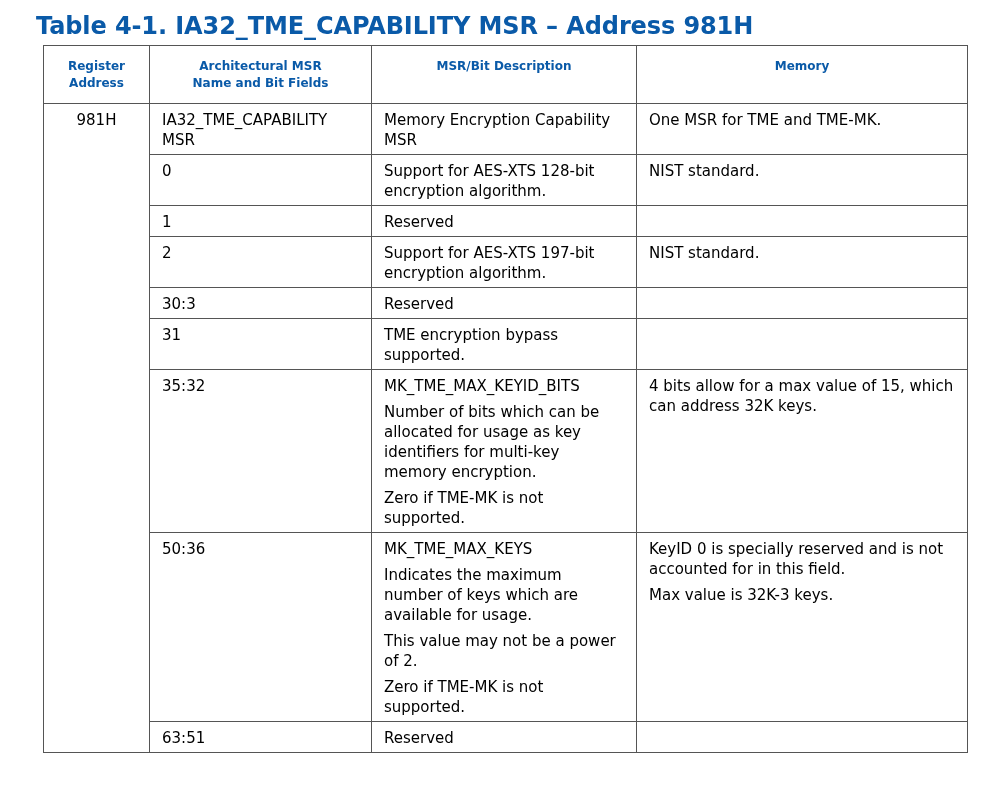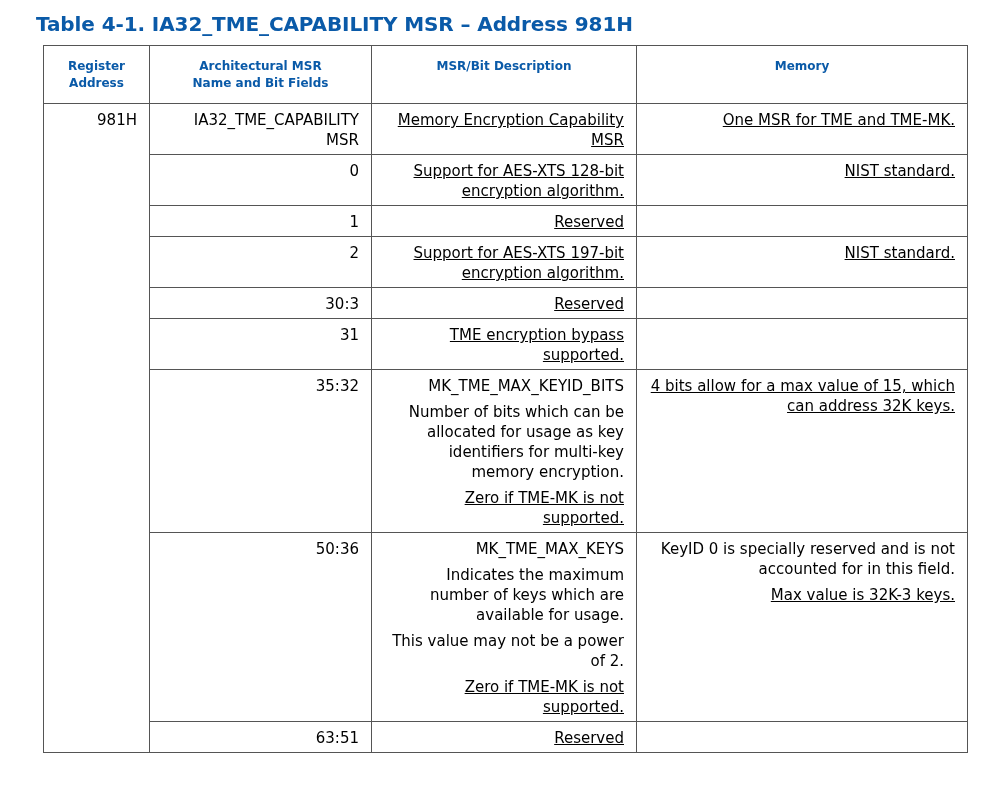--- a/index.html
+++ b/index.html
@@ -1,29 +1,29 @@
 <!DOCTYPE html>
 <html><head>
 <meta charset="utf-8">
 <style>
   html, body { margin: 0; padding: 0; background: #ffffff; }
   body { width: 981px; height: 805px; position: relative; overflow: hidden;
          font-family: "DejaVu Sans", "Liberation Sans", sans-serif; color: #000; }
   .title { position: absolute; left: 36px; top: 12px; margin: 0;
-           font-size: 20px; font-weight: bold; color: #0a5aa8; white-space: nowrap;
+           font-size: 24px; font-weight: bold; color: #0a5aa8; white-space: nowrap;
            font-family: "DejaVu Sans", sans-serif; letter-spacing: -0.1px; }
   table.msr { position: absolute; left: 43px; top: 45px; width: 924px;
               border-collapse: collapse; table-layout: fixed; font-size: 15px; line-height: 20px; }
   table.msr th, table.msr td { border: 1px solid #555; vertical-align: top; }
   table.msr th { color: #0a5aa8; font-weight: bold; font-size: 12px; line-height: 17px;
                  text-align: center; padding: 12px 6px 0 6px; height: 45px; }
-  table.msr td { padding: 6px 12px 4px 12px; text-align: right; }
+  table.msr td { padding: 6px 12px 4px 12px; }
   td.addr { text-align: center; }
   .para { margin: 0 0 6px 0; }
-  .para:last-child { margin-bottom: 0; text-decoration: underline; }
+  .para:last-child { margin-bottom: 0; }
   col.c1 { width: 106px; } col.c2 { width: 222px; } col.c3 { width: 265px; } col.c4 { width: 331px; }
 </style>
 </head>
 <body>
 
 <h1 class="title">Table 4-1. IA32_TME_CAPABILITY MSR – Address 981H</h1>
 
 <table class="msr">
   <colgroup>
       <col class="c1">

